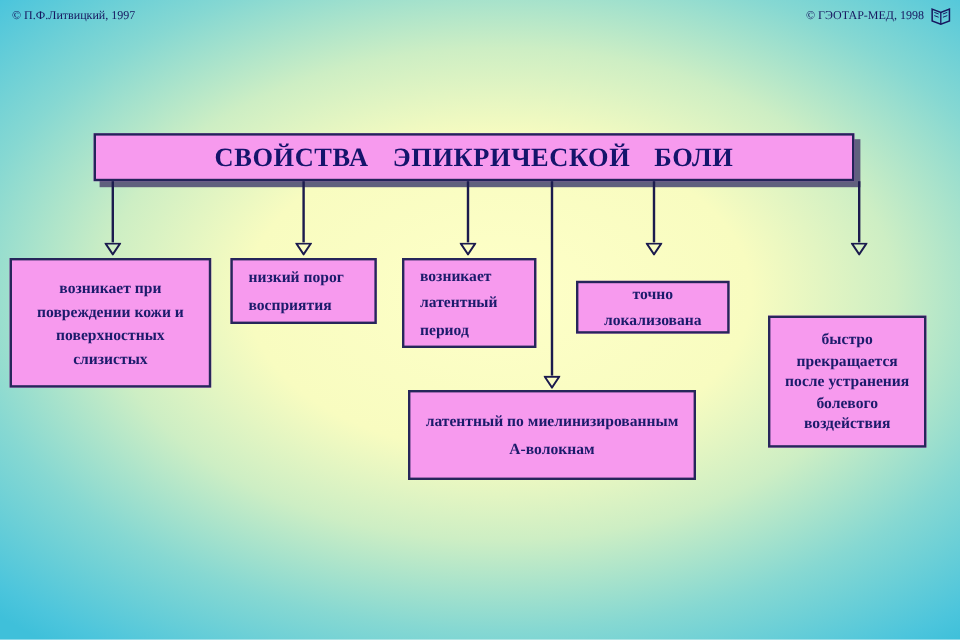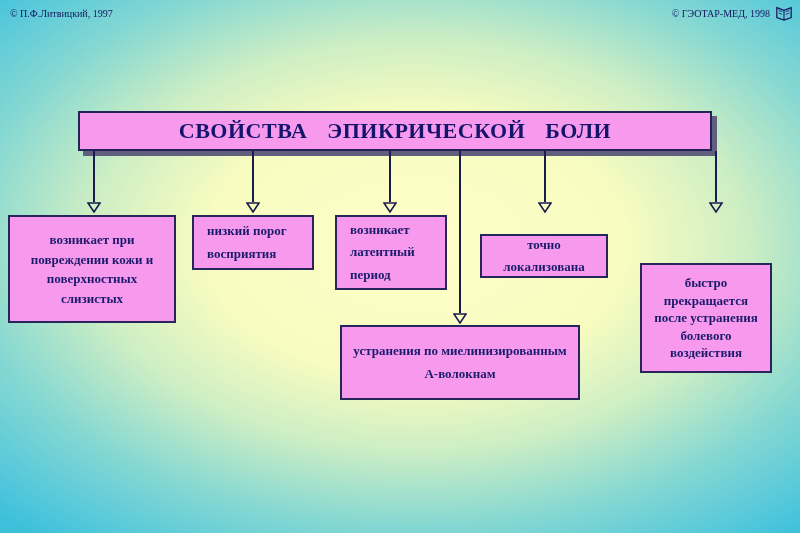--- a/index.html
+++ b/index.html
@@ -95,16 +95,16 @@
 
   <div class="pbox lh-tall" style="left:480px; top:234px; width:128px; height:44px;">
     <span>точно локализована</span>
   </div>
 
   <div class="pbox lh-tight" style="left:640px; top:215px; width:132px; height:110px;margin-top:48px;">
     <span>быстро прекращается после устранения болевого воздействия</span>
   </div>
 
   <div class="pbox lh-tall" style="left:340px; top:325px; width:240px; height:75px;">
-    <span>устранения по миелинизированным А-волокнам</span>
+    <span>латентный по миелинизированным А-волокнам</span>
   </div>
 
 </div>
 
 </body></html>

